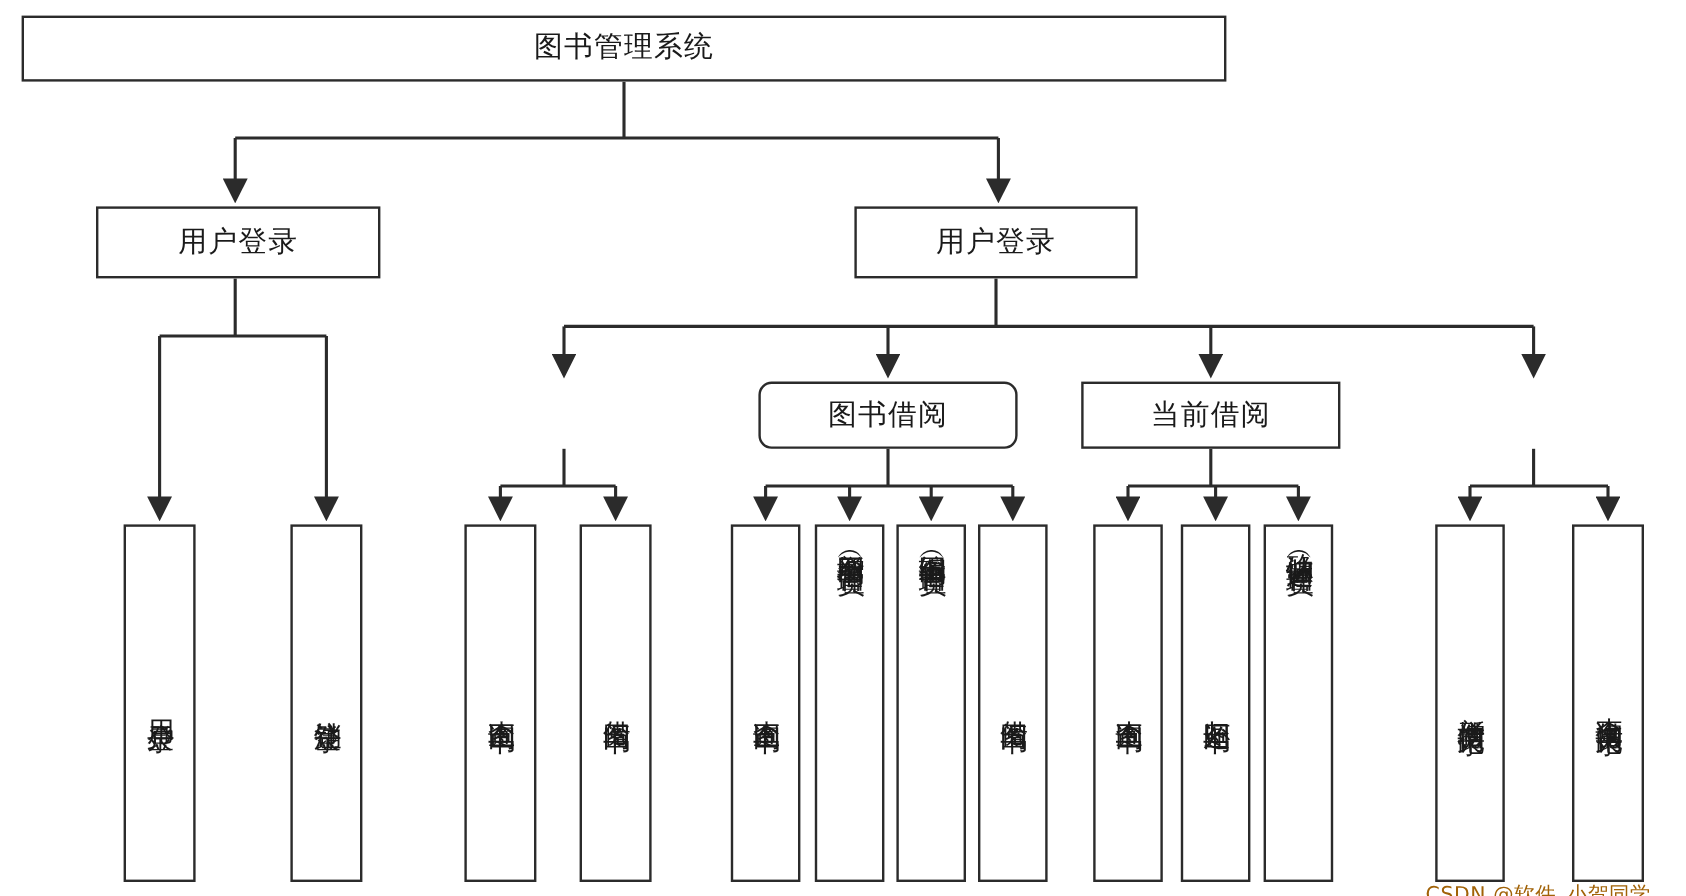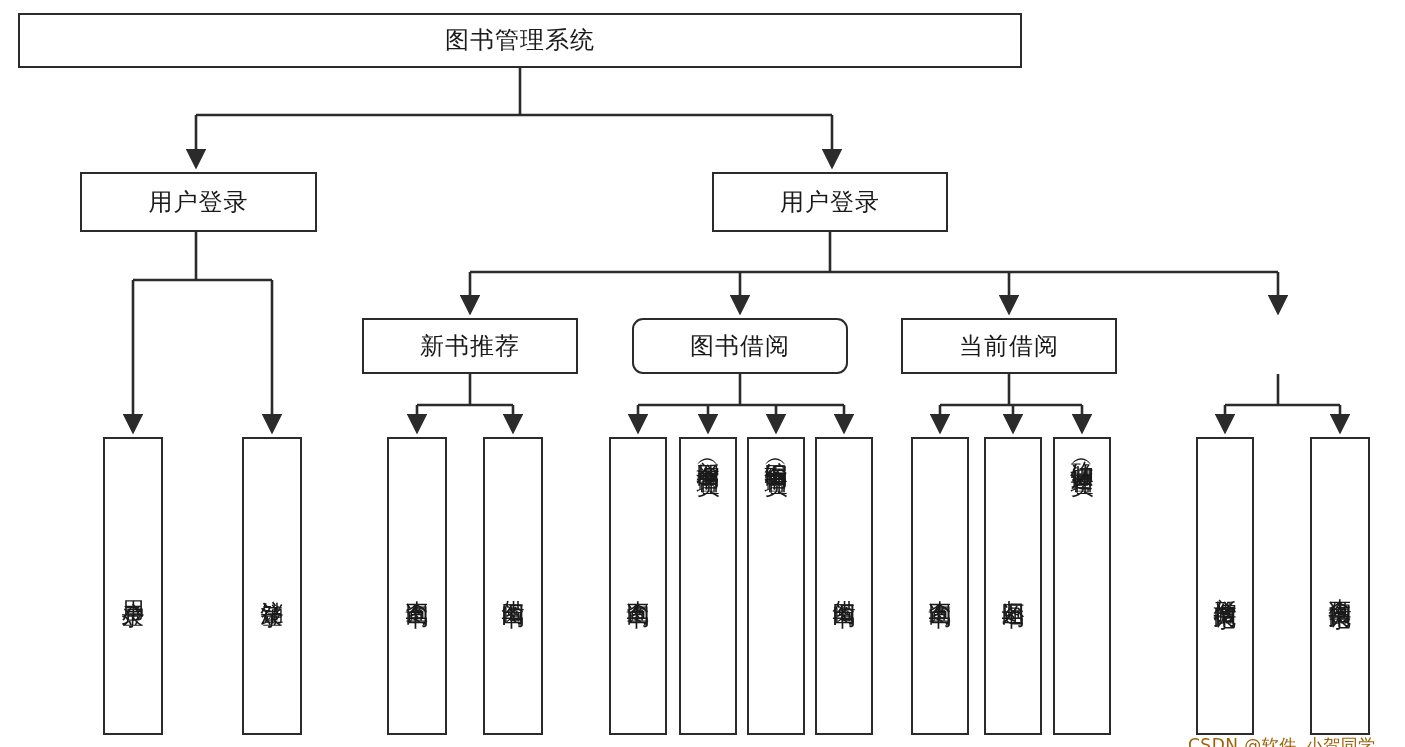--- a/index.html
+++ b/index.html
@@ -139,23 +139,20 @@
     <span class="node-label">图书管理系统</span>
   </div>
 
   <div class="node node-h" style="left:80px; top:172px; width:237px; height:60px;">
     <span class="node-label">用户登录</span>
   </div>
   <div class="node node-h" style="left:712px; top:172px; width:236px; height:60px;">
     <span class="node-label">用户登录</span>
   </div>
 
-  <div class="node node-h" style="left:362px; top:318px; width:216px; height:56px;">
-    <span class="node-label">新书推荐</span>
-  </div>
   <div class="node node-h" style="left:632px; top:318px; width:216px; height:56px;border-radius:11px;">
     <span class="node-label">图书借阅</span>
   </div>
   <div class="node node-h" style="left:901px; top:318px; width:216px; height:56px;">
     <span class="node-label">当前借阅</span>
   </div>
 
   <div class="node node-v center-v" style="left:103px; top:437px; width:60px; height:298px;">
     <span class="node-label">用户登录</span>
   </div>

